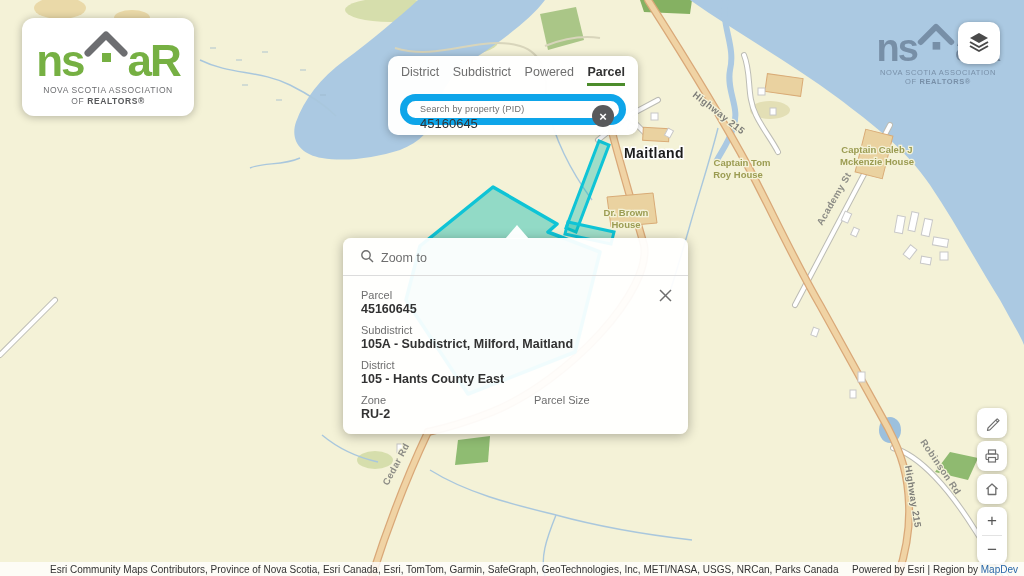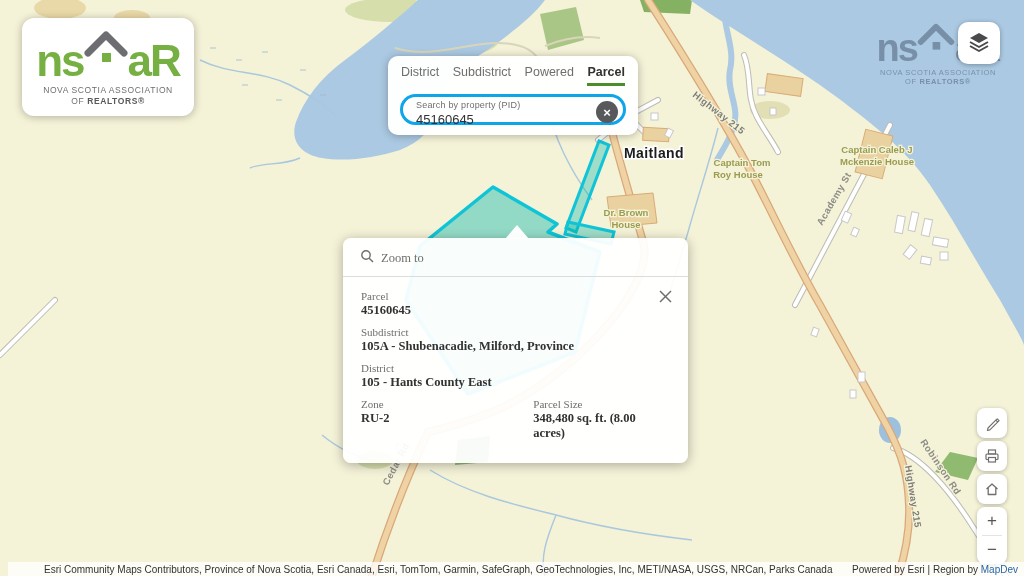--- a/index.html
+++ b/index.html
@@ -29,29 +29,29 @@
                     display:flex; flex-direction:column; align-items:center; pointer-events:none; }
   .nsar-watermark .ns-text { color:#4e6078; }
   .nsar-watermark .logo-sub, .nsar-watermark .logo-sub b { color:#4e6078; }
 
   
   .search-card { position:absolute; left:388px; top:56px; width:250px; background:rgba(255,255,255,.97); border-radius:10px;
                  box-shadow:0 1px 8px rgba(0,0,0,.28); z-index:10; padding-bottom:10px; }
   .tabs { display:flex; justify-content:space-between; padding:9px 13px 6px 13px; }
   .tab { font-size:12.5px; color:#6e6e6e; padding-bottom:4px; cursor:pointer; }
   .tab.active { color:#323232; font-weight:bold; border-bottom:3px solid #4c8c2b; }
-  .search-pill { margin:2px 12px 0 12px; height:31px; border:3px solid #0ea5e9; border-radius:16px; position:relative; padding:3px 30px 0 13px; background:#fff; }
+  .search-pill { margin:2px 12px 0 12px; height:31px; border:7px solid #0ea5e9; border-radius:16px; position:relative; padding:3px 30px 0 13px; background:#fff; }
   .search-pill .float-label { font-size:9px; color:#6e6e6e; letter-spacing:.2px; }
   .search-pill input { border:none; outline:none; font-size:13px; color:#323232; width:100%; font-family:inherit; background:transparent; line-height:1; }
   .clear-btn { position:absolute; right:5px; top:4px; width:22px; height:22px; border-radius:50%; background:#58595b; color:#fff;
                display:flex; align-items:center; justify-content:center; font-size:13px; font-weight:bold; cursor:pointer; border:none; }
 
   
   .popup { position:absolute; left:343px; top:238px; width:345px; background:rgba(255,255,255,.94); border-radius:8px;
-           box-shadow:0 2px 12px rgba(0,0,0,.3); z-index:9;font-family:Liberation Serif, serif; }
+           box-shadow:0 2px 12px rgba(0,0,0,.3); z-index:9; }
   .popup-pointer { position:absolute; top:-13px; left:162px; width:0; height:0;
                    border-left:12px solid transparent; border-right:12px solid transparent; border-bottom:14px solid rgba(255,255,255,.96); }
   .popup-zoomto { display:flex; align-items:center; gap:7px; padding:11px 16px 9px 17px; color:#6e6e6e; font-size:12.5px; cursor:pointer; }
   .popup-divider { height:1px; background:#dcdcdc; }
   .popup-body { position:relative; padding:13px 18px 13px 18px; }
   .popup-close { position:absolute; right:12px; top:10px; width:22px; height:22px; color:#6e6e6e; font-size:16px; line-height:22px;
                  text-align:center; cursor:pointer; background:none; border:none; font-family:inherit; }
   .field { margin-bottom:8px; }
   .field .f-label { font-size:11px; color:#6e6e6e; margin-bottom:1px; }
   .field .f-value { font-size:12.5px; color:#323232; font-weight:bold; }
@@ -65,23 +65,23 @@
   .zoom-pill { width:30px; background:#fff; border-radius:8px; box-shadow:0 1px 4px rgba(0,0,0,.25); display:flex; flex-direction:column; }
   .zoom-btn { width:30px; height:28px; display:flex; align-items:center; justify-content:center; font-size:17px; color:#555;
               cursor:pointer; background:none; border:none; font-family:inherit; }
   .zoom-sep { height:1px; background:#e3e3e3; margin:0 5px; }
 
   
   .layers-btn { position:absolute; right:24px; top:22px; width:42px; height:42px; background:#fff; border-radius:10px;
                 box-shadow:0 1px 5px rgba(0,0,0,.3); display:flex; align-items:center; justify-content:center; cursor:pointer; border:none; z-index:10; }
 
   
-  .attribution { position:absolute; left:8px; right:0; bottom:0; height:14px; background:rgba(255,255,255,.78);
+  .attribution { position:absolute; left:0; right:0; bottom:0; height:14px; background:rgba(255,255,255,.78);
                  display:flex; justify-content:space-between; align-items:center; font-size:10px; color:#323232;
-                 padding:0 6px 0 36px; z-index:20; white-space:nowrap; overflow:hidden; }
+                 padding:0 6px 0 50px; z-index:20; white-space:nowrap; overflow:hidden; }
   .attr-right { flex-shrink:0; padding-left:10px; }
   .attr-link { color:#2866a8; cursor:pointer; }
 </style>
 </head>
 <body>
 
 <div id="stage">
 
   <svg id="map-svg" width="1024" height="576" viewBox="0 0 1024 576">
 
@@ -296,34 +296,33 @@
           <line x1="1" y1="1" x2="12" y2="12" stroke="#6e6e6e" stroke-width="1.5"></line>
           <line x1="12" y1="1" x2="1" y2="12" stroke="#6e6e6e" stroke-width="1.5"></line>
         </svg>
       </button>
       <div class="field">
         <div class="f-label">Parcel</div>
         <div class="f-value">45160645</div>
       </div>
       <div class="field">
         <div class="f-label">Subdistrict</div>
-        <div class="f-value">105A - Shubenacadie, Milford, Province</div>
+        <div class="f-value">105A - Subdistrict, Milford, Maitland</div>
       </div>
       <div class="field">
         <div class="f-label">District</div>
         <div class="f-value">105 - Hants County East</div>
       </div>
       <div class="field-row">
         <div class="field col-left" style="margin-bottom:0;">
           <div class="f-label">Zone</div>
           <div class="f-value">RU-2</div>
         </div>
         <div class="field" style="margin-bottom:9px;">
           <div class="f-label">Parcel Size</div>
-          <div class="f-value">348,480 sq. ft. (8.00 acres)</div>
         </div>
       </div>
     </div>
   </div>
 
   <div class="toolbar">
     <button class="tool-btn">
       <svg width="15" height="15" viewBox="0 0 16 16">
         <path d="M3.2 12.8 L11.5 4.5 L13.5 6.5 L5.2 14.8 L2.6 15.4 Z M11.5 4.5 L13 3 L15 5 L13.5 6.5" fill="none" stroke="#6e6e6e" stroke-width="1.2" stroke-linejoin="round"></path>
       </svg>

